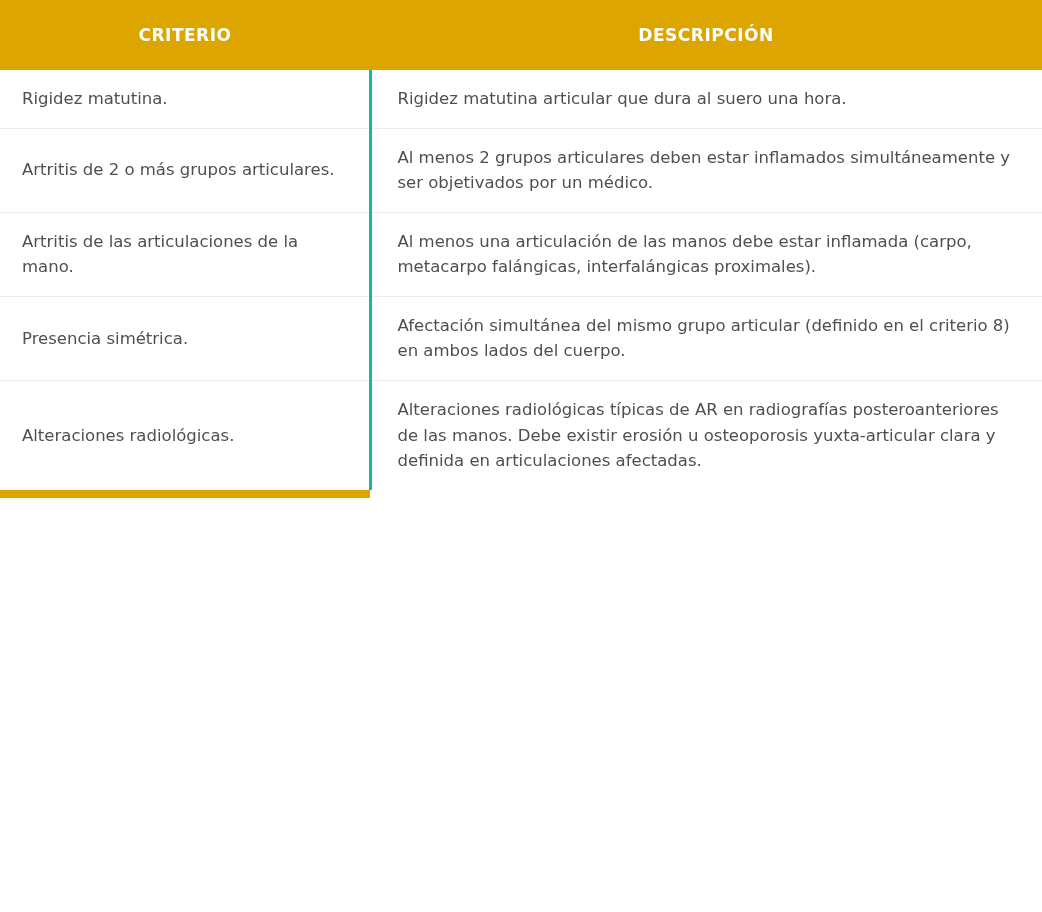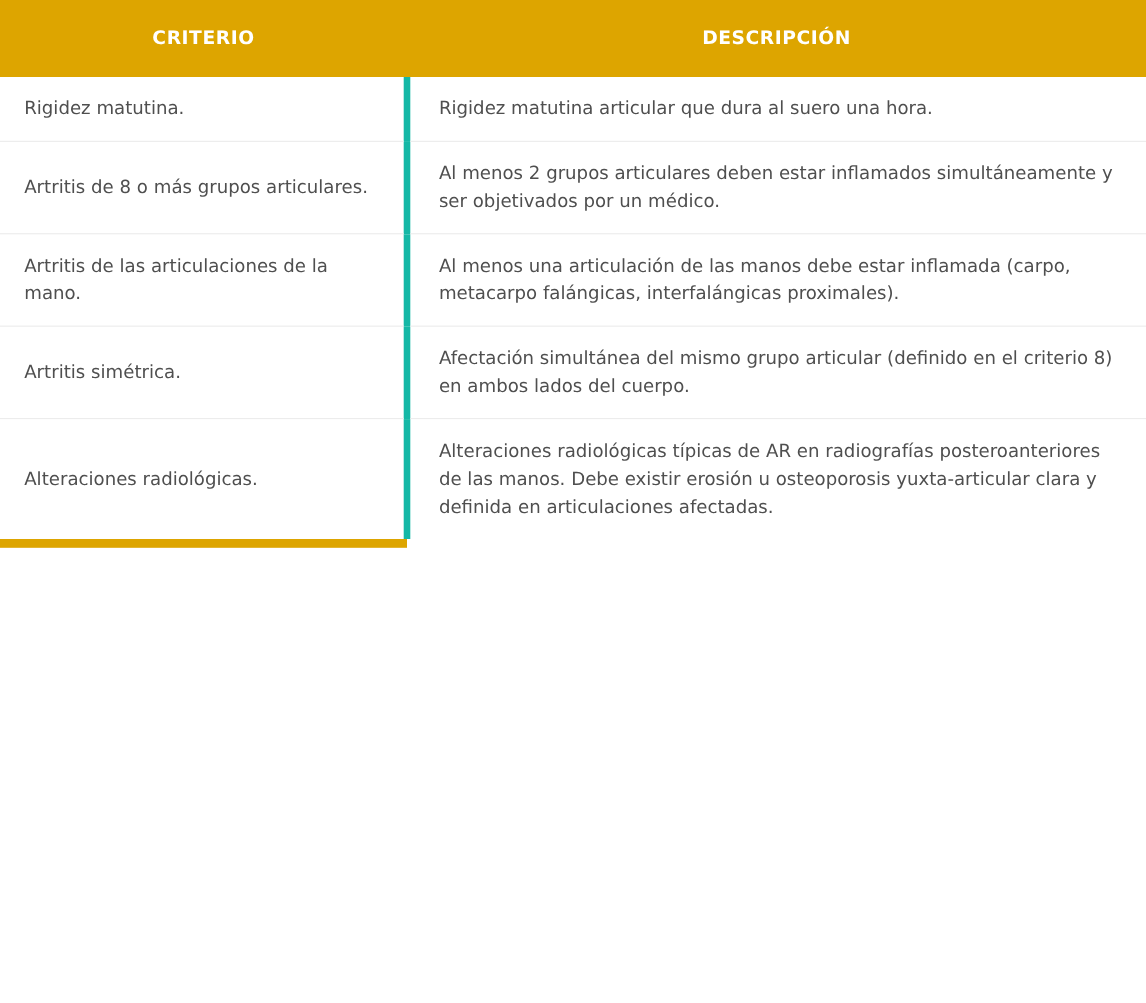--- a/index.html
+++ b/index.html
@@ -44,21 +44,21 @@
     font-size: 16.5px;
     line-height: 1.55;
     color: #4f4f4f;
     vertical-align: middle;
     padding: 16px 22px 16px 22px;
     box-sizing: border-box;
     border-bottom: 1px solid #ececec;
     background: #ffffff;
   }
   tbody td.cell-criterio {
-    border-right: 6px solid #14b8a6;
+    border-right: 3px solid #14b8a6;
     padding-left: 22px;
     padding-right: 16px;
   }
   tbody td.cell-descripcion {
     padding-left: 26px;
     padding-right: 30px;
   }
   tbody tr:last-child td {
     border-bottom: none;
   }
@@ -89,29 +89,29 @@
         <th>CRITERIO</th>
         <th>DESCRIPCIÓN</th>
       </tr>
     </thead>
     <tbody>
       <tr>
         <td class="cell-criterio">Rigidez matutina.</td>
         <td class="cell-descripcion">Rigidez matutina articular que dura al suero una hora.</td>
       </tr>
       <tr>
-        <td class="cell-criterio">Artritis de 8 o más grupos articulares.</td>
+        <td class="cell-criterio">Artritis de 2 o más grupos articulares.</td>
         <td class="cell-descripcion">Al menos 2 grupos articulares deben estar inflamados simultáneamente y ser objetivados por un médico.</td>
       </tr>
       <tr>
         <td class="cell-criterio">Artritis de las articulaciones de la mano.</td>
         <td class="cell-descripcion">Al menos una articulación de las manos debe estar inflamada (carpo, metacarpo falángicas, interfalángicas proximales).</td>
       </tr>
       <tr>
-        <td class="cell-criterio">Artritis simétrica.</td>
+        <td class="cell-criterio">Presencia simétrica.</td>
         <td class="cell-descripcion">Afectación simultánea del mismo grupo articular (definido en el criterio 8) en ambos lados del cuerpo.</td>
       </tr>
       <tr>
         <td class="cell-criterio">Alteraciones radiológicas.</td>
         <td class="cell-descripcion">Alteraciones radiológicas típicas de AR en radiografías posteroanteriores de las manos. Debe existir erosión u osteoporosis yuxta-articular clara y definida en articulaciones afectadas.</td>
       </tr>
     </tbody>
   </table>
   <div class="bottom-row">
     <div class="bottom-bar"></div>

